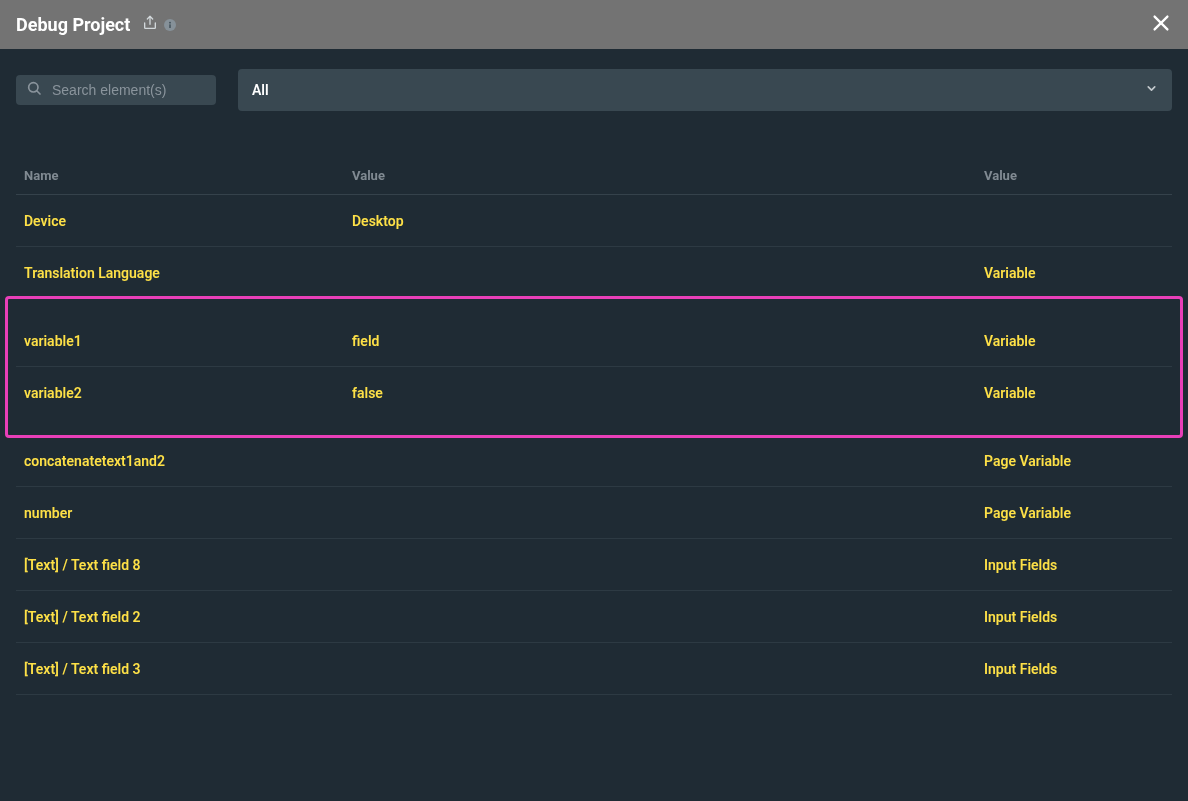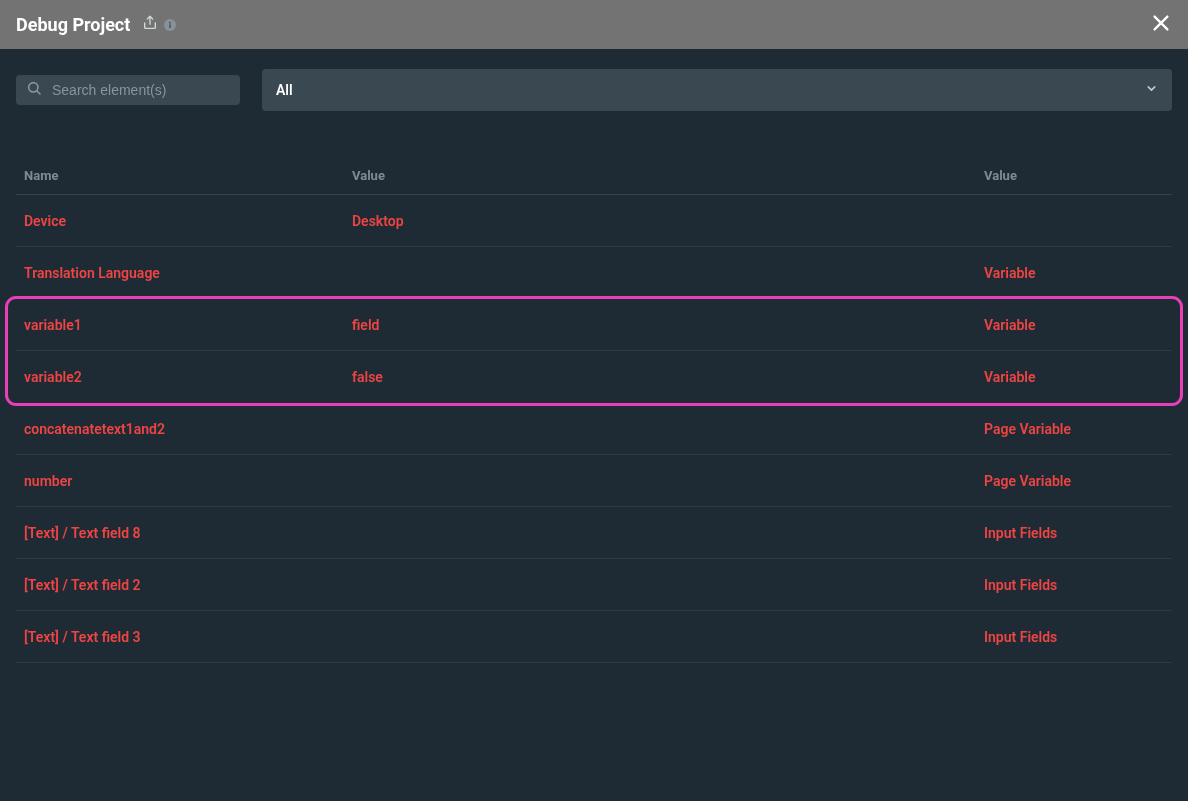--- a/index.html
+++ b/index.html
@@ -49,21 +49,21 @@
     display: flex;
     align-items: center;
     gap: 22px;
     padding: 20px 16px 10px 16px;
   }
   .search-wrap {
     display: flex;
     align-items: center;
     background: #394851;
     border-radius: 4px;
-    width: 224px;
+    width: 200px;
     height: 30px;
     padding: 0 10px;
     gap: 10px;
   }
   .search-wrap svg { color: #8a949c; flex-shrink:0; }
   .search-input {
     flex: 1;
     background: transparent;
     border: none;
     outline: none;
@@ -109,28 +109,28 @@
     color: #808a92;
   }
   .th.type { text-align: left; }
   .trow {
     height: 52px;
     border-bottom: 1px solid #2d3a43;
   }
   .td {
     font-size: 14px;
     font-weight: 600;
-    color: #ef4444;
+    color: #fde047;
   }
   .td.type { text-align: left; }
   .highlight-box {
     border: 3px solid #e83fb8;
-    border-radius: 11px;
+    border-radius: 4px;
     margin: -3px -11px;
-    padding: 0 8px;
+    padding: 16px 8px;
   }
   .highlight-box .trow {
     padding: 0 8px;
   }
   .highlight-box .trow:last-child { border-bottom: none; }
 </style>
 </head>
 <body>
 
 <div class="header">

